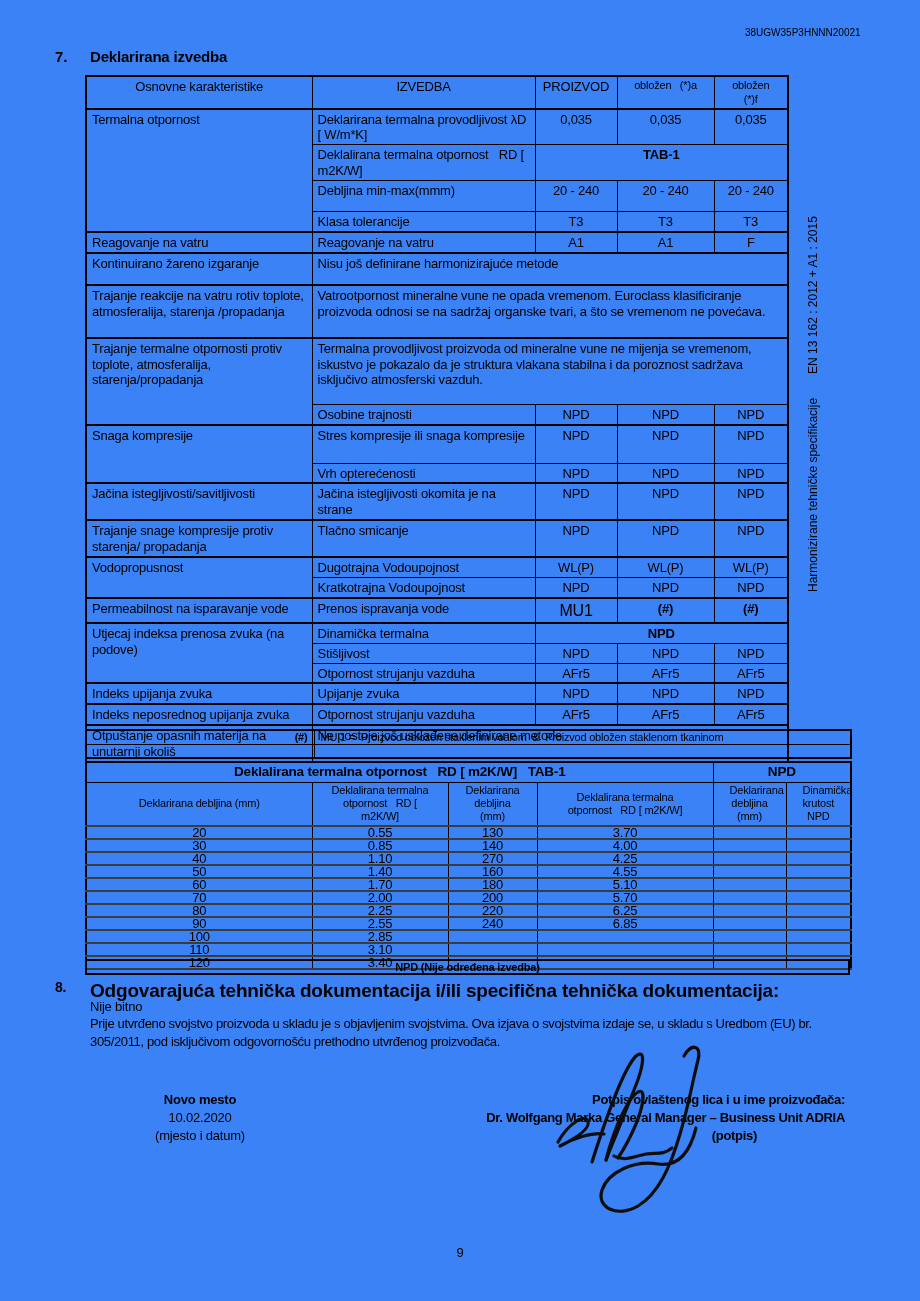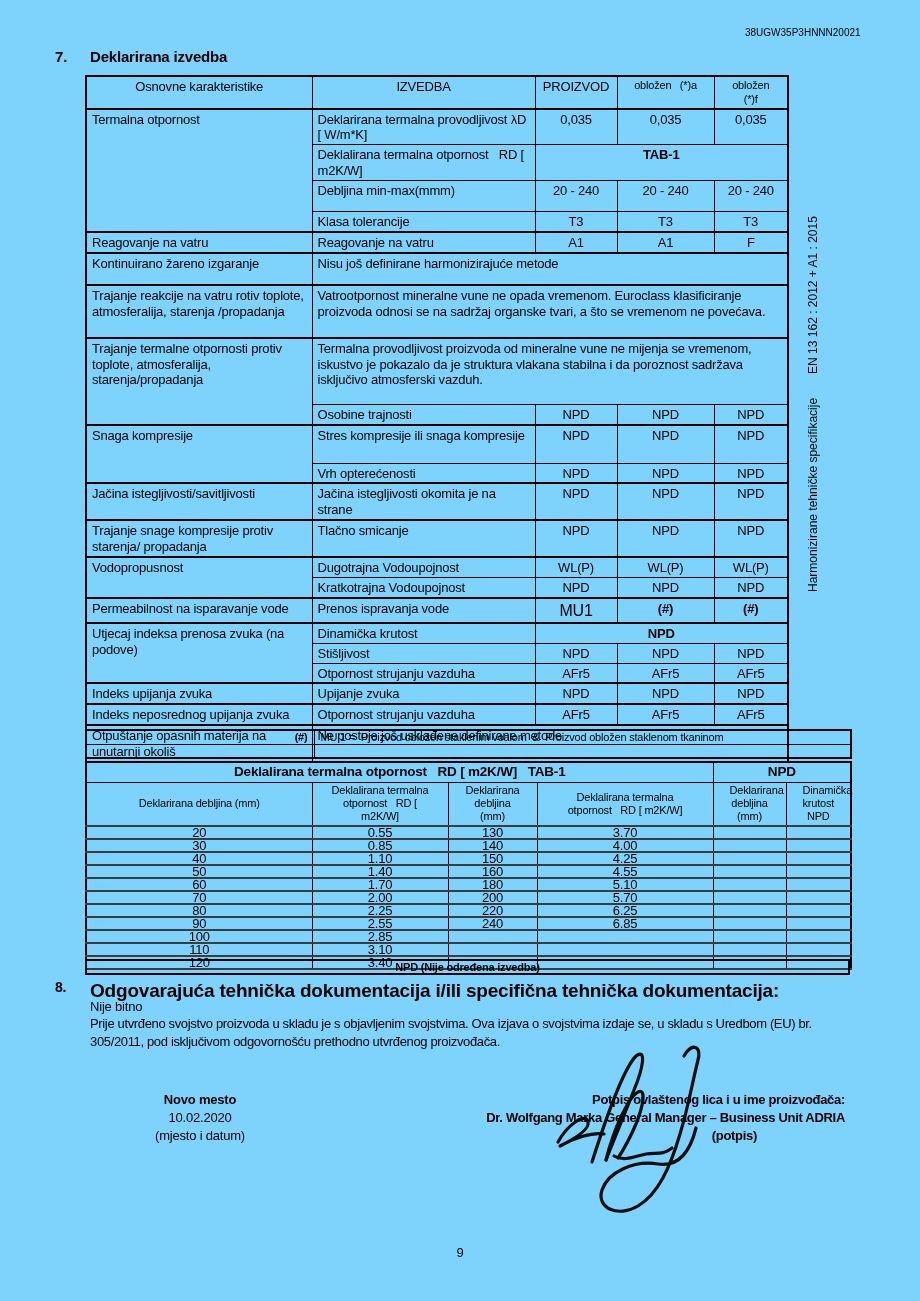--- a/index.html
+++ b/index.html
@@ -1,19 +1,19 @@
 <!DOCTYPE html>
 <html><head>
 <meta charset="utf-8">
 <title>Deklarirana izvedba</title>
 <style>
   html,body{margin:0;padding:0;background:#888;}
   *{box-sizing:border-box;}
   .page{
-    position:relative;width:920px;height:1301px;margin:0 auto;background:#7dd3fc;
+    position:relative;width:920px;height:1301px;margin:0 auto;background:#3b82f6;
     font-family:"Liberation Sans","DejaVu Sans",sans-serif;color:#000;
     letter-spacing:-0.2px;overflow:hidden;
   }
   .abs{position:absolute;}
   .docref{left:745px;top:27px;font-size:10px;letter-spacing:0;}
   .s7num{left:55px;top:48px;font-size:15px;font-weight:bold;}
   .s7title{left:90px;top:48px;font-size:15px;font-weight:bold;}
 
   
   table.t1{left:85px;top:75px;position:absolute;border-collapse:collapse;table-layout:fixed;
@@ -186,21 +186,21 @@
     </tr>
     <tr class="rh17 tk">
       <td>Permeabilnost na isparavanje vode</td>
       <td>Prenos ispravanja vode</td>
       <td class="c sm" style="font-size:16px">MU1</td>
       <td class="c b">(#)</td>
       <td class="c b">(#)</td>
     </tr>
     <tr class="rh17 tk">
       <td rowspan="3">Utjecaj indeksa prenosa zvuka (na podove)</td>
-      <td>Dinamička krutost</td>
+      <td>Dinamička termalna</td>
       <td colspan="3" class="c b">NPD</td>
     </tr>
     <tr class="rh17">
       <td>Stišljivost</td>
       <td class="c">NPD</td>
       <td class="c">NPD</td>
       <td class="c">NPD</td>
     </tr>
     <tr class="rh17">
       <td>Otpornost strujanju vazduha</td>
@@ -282,21 +282,21 @@
           <td>30</td>
           <td>0.85</td>
           <td>140</td>
           <td>4.00</td>
           <td></td>
           <td></td>
         </tr>
         <tr>
           <td>40</td>
           <td>1.10</td>
-          <td>150</td>
+          <td>270</td>
           <td>4.25</td>
           <td></td>
           <td></td>
         </tr>
         <tr>
           <td>50</td>
           <td>1.40</td>
           <td>160</td>
           <td>4.55</td>
           <td></td>

